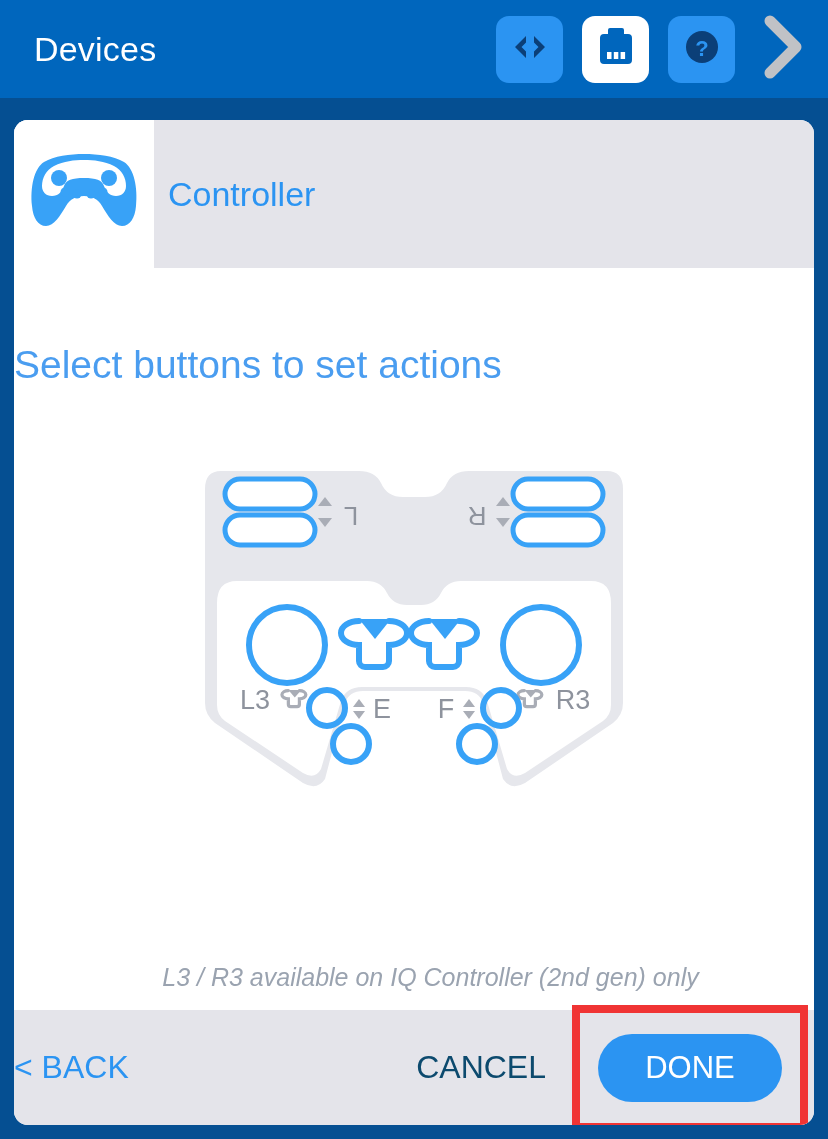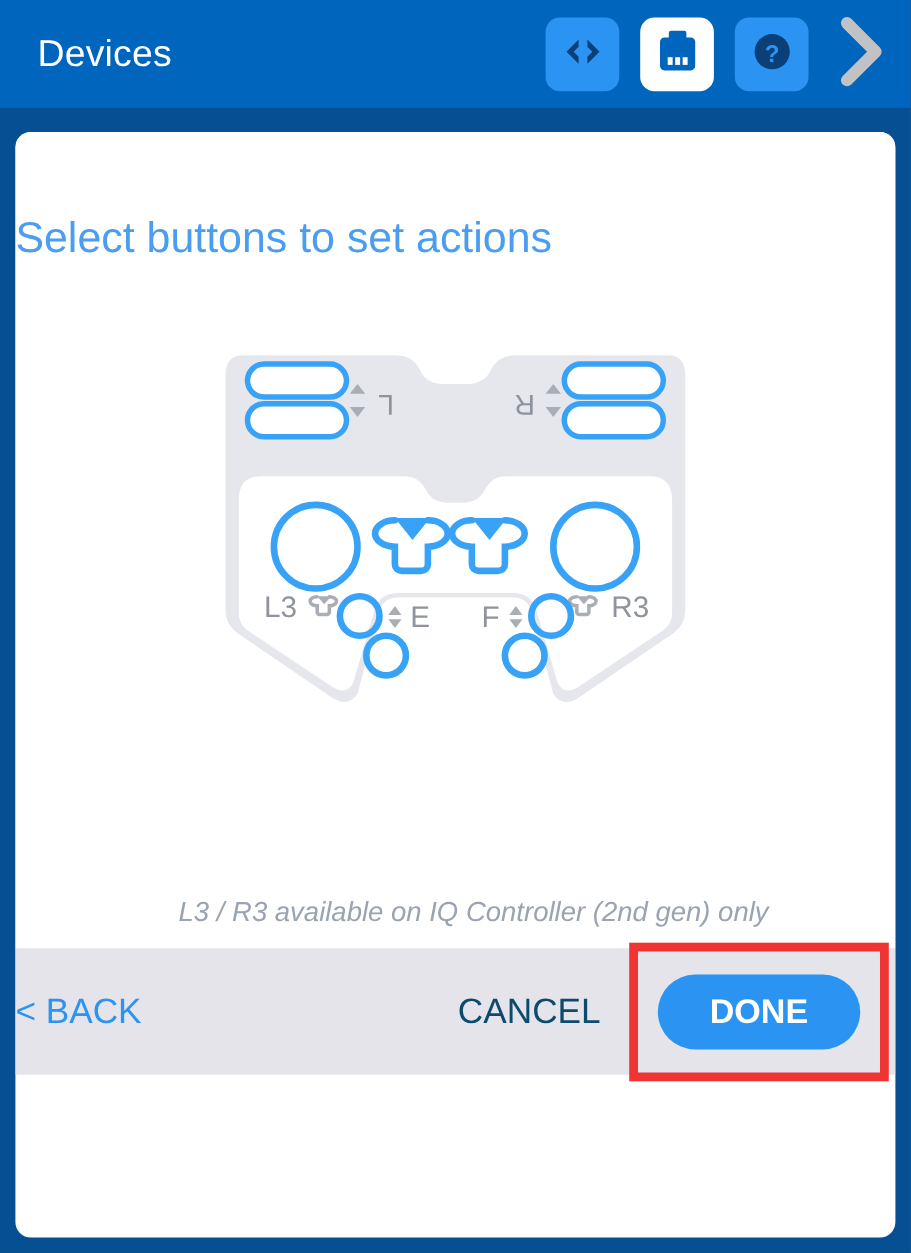--- a/index.html
+++ b/index.html
@@ -129,21 +129,20 @@
     margin-right: 32px;
   }
   .done-btn {
     width: 184px; height: 68px;
     border-radius: 34px;
     background: #2b94f2;
     color: #ffffff;
     font-size: 31px;
     display: flex; align-items: center; justify-content: center;
     white-space: nowrap;
-    font-weight: bold;
   }
   .focus-ring {
     position: absolute;
     left: -26px; top: -29px;
     width: 236px; height: 126px;
     border: 8px solid #f03434;
     pointer-events: none;
   }
 </style>
 </head>
@@ -191,20 +190,46 @@
             <path d="M10 6 L36 32 L10 58" stroke="#c0c2c6" stroke-width="11" fill="none" stroke-linecap="round" stroke-linejoin="round"></path>
           </svg>
         </span>
       </div>
 
     </div>
   </div>
 
   <div class="card">
 
+    <div class="card-head">
+      <div class="dev-icon-cell">
+        <span>
+          <svg width="112" height="84" viewBox="0 0 112 84">
+            <path d="M16 12 C6 18 2 38 4 56 C5 68 10 76 18 76 C26 76 32 66 38 56
+                     C42 49 48 46 56 46 C64 46 70 49 74 56 C80 66 86 76 94 76
+                     C102 76 107 68 108 56 C110 38 106 18 96 12
+                     C86 6 70 4 56 4 C42 4 26 6 16 12 Z" fill="#38a2f7"></path>
+            <path d="M26 16 C18 20 14 28 14 36 C14 42 18 46 24 46 C30 46 34 42 36 36
+                     C38 30 44 28 56 28 C68 28 74 30 76 36 C78 42 82 46 88 46
+                     C94 46 98 42 98 36 C98 28 94 20 86 16 C76 11 66 10 56 10
+                     C46 10 36 11 26 16 Z" fill="#ffffff"></path>
+            <circle cx="31" cy="28" r="8" fill="#38a2f7"></circle>
+            <circle cx="81" cy="28" r="8" fill="#38a2f7"></circle>
+            <circle cx="37" cy="42" r="4.5" fill="#38a2f7"></circle>
+            <circle cx="49" cy="44" r="4.5" fill="#38a2f7"></circle>
+            <circle cx="63" cy="44" r="4.5" fill="#38a2f7"></circle>
+            <circle cx="75" cy="42" r="4.5" fill="#38a2f7"></circle>
+            <path d="M48 52 h16 l4 8 h-24 z" fill="#ffffff"></path>
+          </svg>
+        </span>
+      </div>
+      <div class="dev-name">
+        <span>Controller</span>
+      </div>
+    </div>
 
     <div class="card-body">
 
       <div class="select-title">Select buttons to set actions</div>
 
       <div class="pad-wrap">
         <svg width="430" height="440" viewBox="0 0 430 440">
 
           <path d="M22 18
                    Q6 18 6 36

